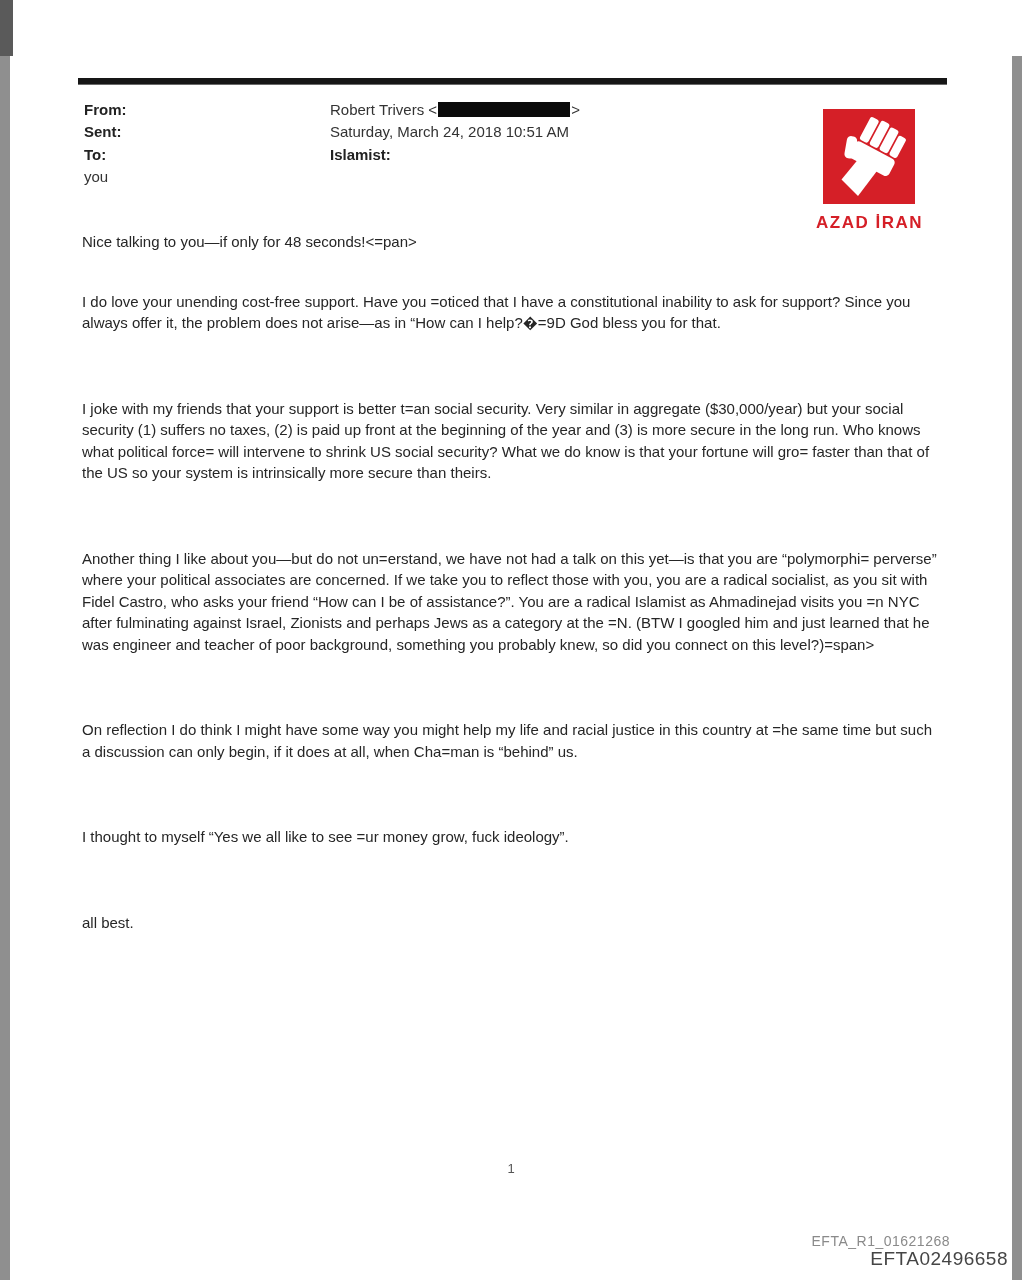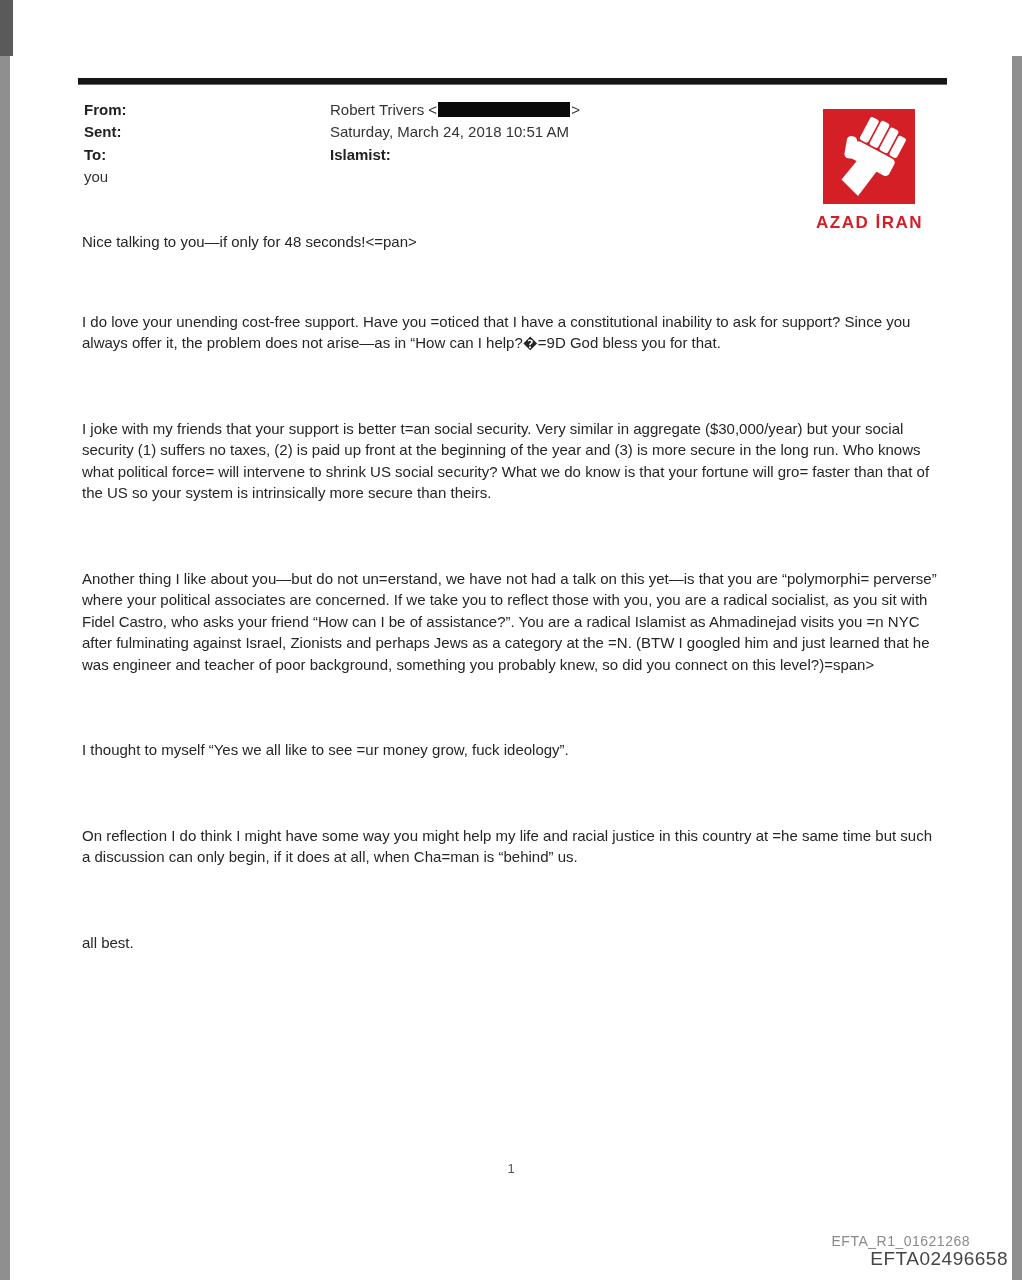--- a/index.html
+++ b/index.html
@@ -80,32 +80,32 @@
   }
   .email-body {
     position: absolute;
     left: 82px; top: 231px;
     width: 858px;
     font-size: 15px;
     line-height: 21.5px;
     color: #262626;
   }
   .email-body p { margin: 0 0 64px 0; }
-  .email-body p.first-para { margin-bottom: 58px; }
+  .email-body p.first-para { margin-bottom: 38px; }
   .page-number {
     position: absolute;
     left: 0; top: 1161px;
     width: 1022px;
     text-align: center;
     font-size: 13px;
     color: #555;
   }
   .stamp-top {
     position: absolute;
-    top: 1233px; right: 52px;
+    top: 1233px; right: 72px;
     font-size: 14px;
     letter-spacing: 0.5px;
     color: #8a8a8a;
   }
   .stamp-bottom {
     position: absolute;
     top: 1248px; right: 14px;
     font-size: 19px;
     letter-spacing: 0.5px;
     color: #454545;
@@ -150,22 +150,22 @@
       </svg>
     </div>
     <div class="logo-text">AZAD İRAN</div>
   </div>
 
   <div class="email-body">
     <p class="first-para">Nice talking to you—if only for 48 seconds!&lt;=pan&gt;</p>
     <p>I do love your unending cost-free support. Have you =oticed that I have a constitutional inability to ask for support? Since you always offer it, the problem does not arise—as in “How can I help?�=9D God bless you for that.</p>
     <p>I joke with my friends that your support is better t=an social security. Very similar in aggregate ($30,000/year) but your social security (1) suffers no taxes, (2) is paid up front at the beginning of the year and (3) is more secure in the long run. Who knows what political force= will intervene to shrink US social security?  What we do know is that your fortune will gro= faster than that of the US so your system is intrinsically more secure than theirs.</p>
     <p>Another thing I like about you—but do not un=erstand, we have not had a talk on this yet—is that you are “polymorphi= perverse” where your political associates are concerned.  If we take you to reflect those with you, you are a radical socialist, as you sit with Fidel Castro, who asks your friend “How can I be of assistance?”. You are a radical Islamist as Ahmadinejad visits you =n NYC after fulminating against Israel, Zionists and perhaps Jews as a category at the =N. (BTW I googled him and just learned that he was engineer and teacher of poor background, something you probably knew, so did you connect on this level?)=span&gt;</p>
+    <p>On reflection I do think I might have some way you might help my life and racial justice in this country at =he same time but such a discussion can only begin, if it does at all, when Cha=man is “behind” us.</p>
     <p>I thought to myself “Yes we all like to see =ur money grow, fuck ideology”.</p>
-    <p>On reflection I do think I might have some way you might help my life and racial justice in this country at =he same time but such a discussion can only begin, if it does at all, when Cha=man is “behind” us.</p>
     <p>all best.</p>
   </div>
 
   <div class="page-number">1</div>
 
   <div class="stamp-top">EFTA_R1_01621268</div>
   <div class="stamp-bottom">EFTA02496658</div>
 
 </div>
 

